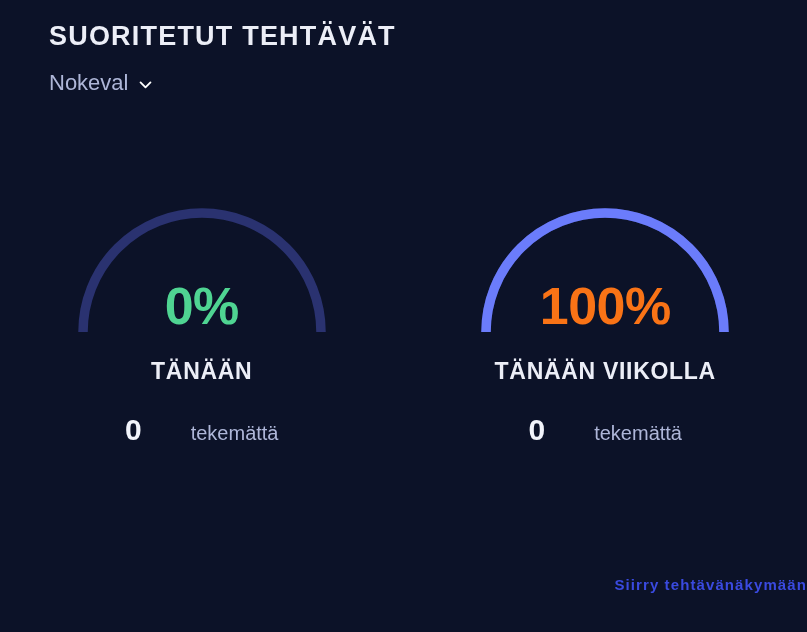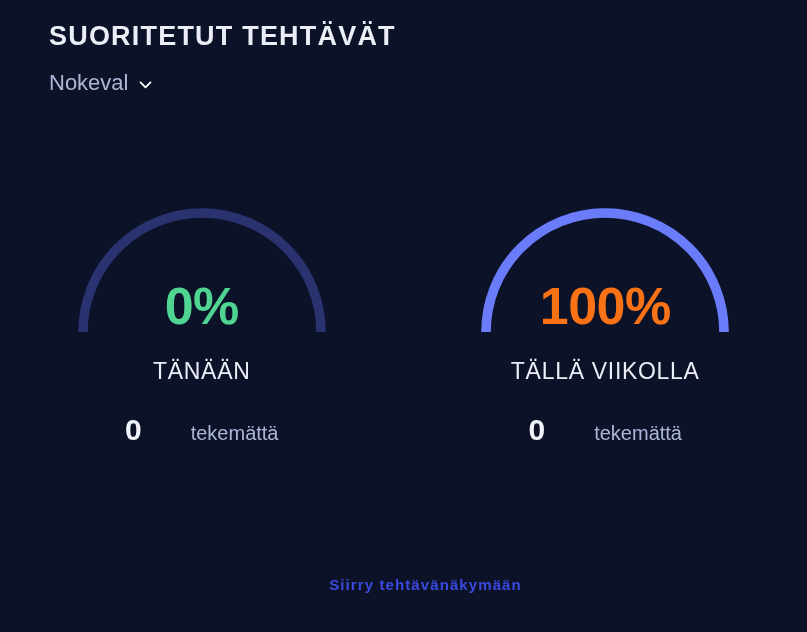--- a/index.html
+++ b/index.html
@@ -95,21 +95,21 @@
     font-weight: bold;
     line-height: 1;
     letter-spacing: -0.5px;
   }
   .gauge-value.green { color: #4fd492; }
   .gauge-value.blue  { color: #f97316; }
 
   .gauge-label {
     margin-top: 22px;
     font-size: 23px;
-    font-weight: normal;
+    font-weight: bold;
     letter-spacing: 0.7px;
     color: #eceef7;
     white-space: nowrap;
   }
 
   .remaining {
     margin-top: 30px;
     display: flex;
     align-items: baseline;
     gap: 10px;
@@ -127,21 +127,21 @@
     line-height: 1;
     margin-left: 39px;
   }
 
   
   .footer {
     position: absolute;
     left: 0;
     right: 0;
     top: 576px;
-    text-align: center;
+    text-align: right;
     margin-left: 44px;
   }
   .footer-link {
     font-size: 15px;
     font-weight: bold;
     letter-spacing: 1.1px;
     color: #3a4ae0;
     text-decoration: none;
     cursor: pointer;
   }
@@ -182,21 +182,21 @@
     </div>
 
     <div class="gauge-col">
       <div class="gauge">
         <svg viewBox="0 0 250 140" xmlns="http://www.w3.org/2000/svg">
           <path d="M 6 136 A 119 119 0 0 1 244 136" fill="none" stroke="#2a3270" stroke-width="9.5" stroke-linecap="butt"></path>
           <path id="week-fill" d="M 6 136 A 119 119 0 0 1 244 136" fill="none" stroke="#6b7cfb" stroke-width="9.5" stroke-linecap="butt" stroke-dasharray="373.90203857421875" stroke-dashoffset="0"></path>
         </svg>
         <div class="gauge-value blue">100%</div>
       </div>
-      <div class="gauge-label">TÄLLÄ VIIKOLLA</div>
+      <div class="gauge-label">TÄNÄÄN VIIKOLLA</div>
       <div class="remaining">
         <span class="remaining-count">0</span>
         <span class="remaining-text">tekemättä</span>
       </div>
     </div>
 
   </div>
 
   <div class="footer">
     <a class="footer-link" href="#">Siirry tehtävänäkymään</a>

